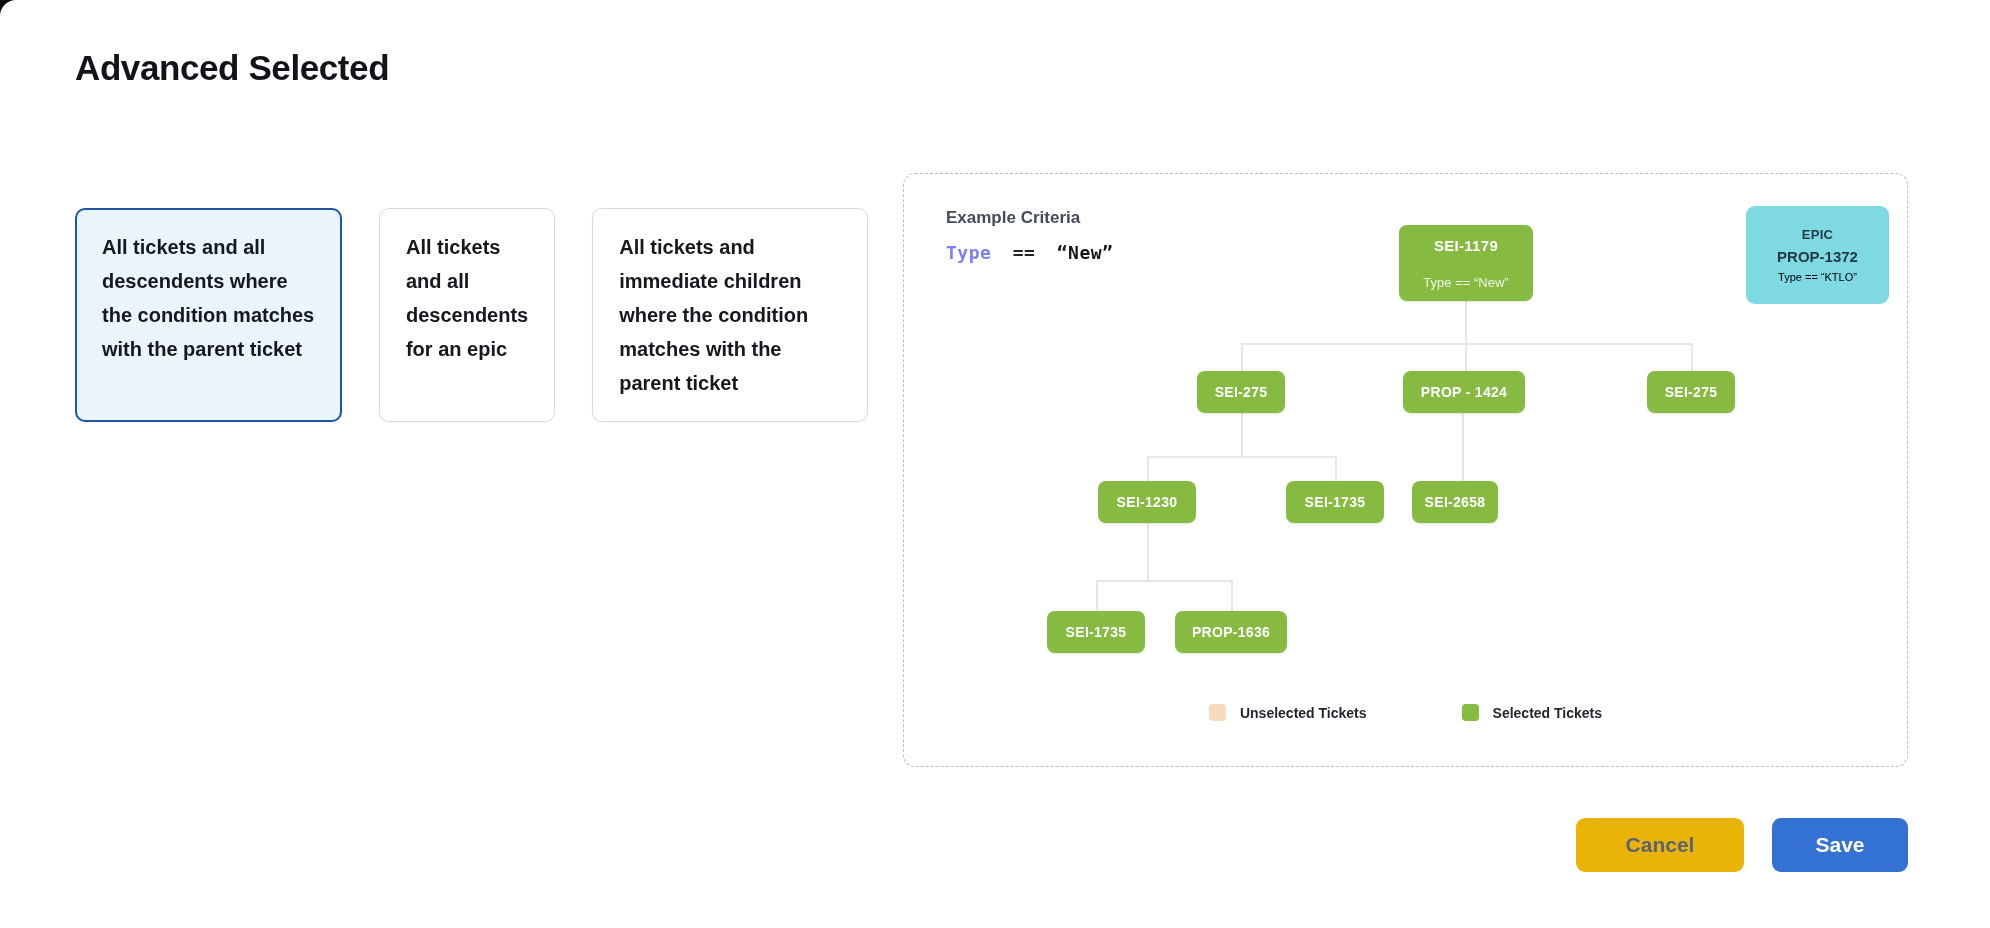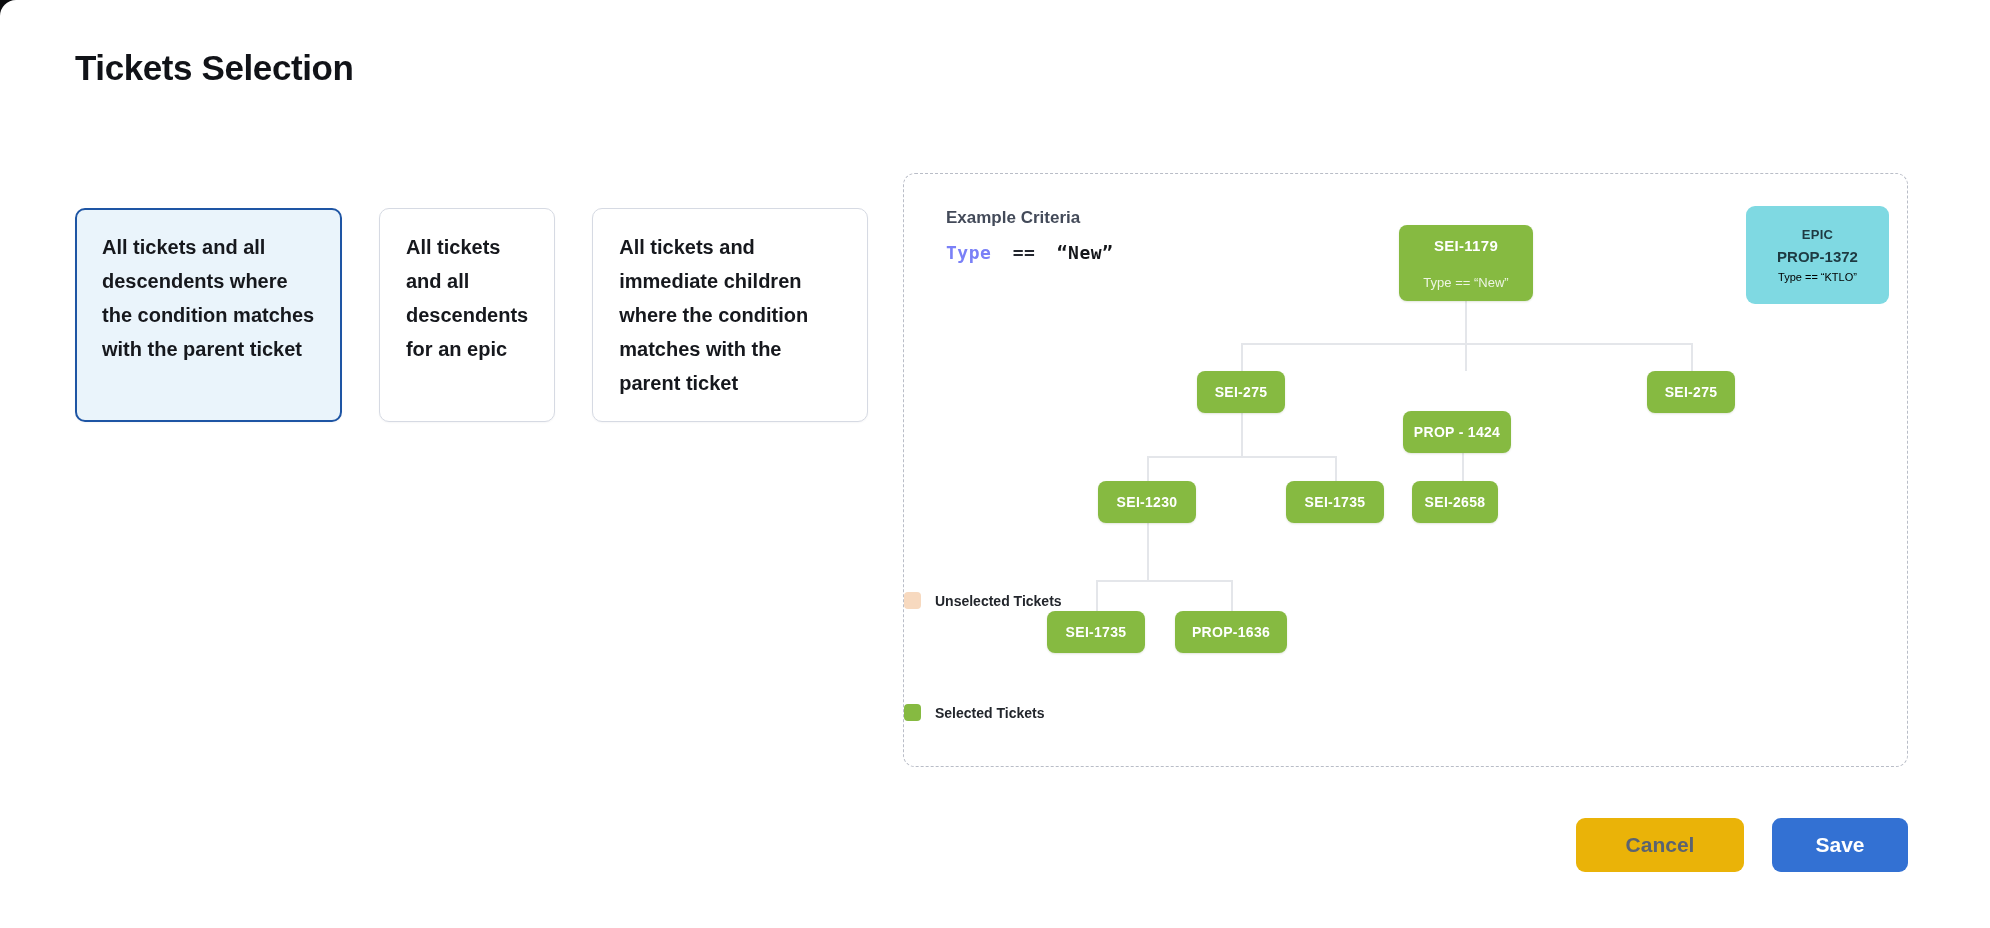--- a/index.html
+++ b/index.html
@@ -48,38 +48,38 @@
   .node-criteria { font-size:13px; font-weight:500; color:rgba(255,255,255,0.85); }
   .node.small { height:42px; }
 
   
   .conn { position:absolute; background:#e4e6ea; }
   .conn.v { width:1.5px; }
   .conn.h { height:1.5px; }
 
   
   .legend { position:absolute; left:0; bottom:45px; width:100%; display:flex;
-            justify-content:center; gap:95px;flex-direction:column; }
+            justify-content:center; gap:95px; }
   .legend-item { display:flex; align-items:center; gap:14px; }
   .legend-swatch { width:17px; height:17px; border-radius:4px; }
   .legend-label { font-size:14px; font-weight:700; color:#23262c; }
 
   
   .footer-btn { position:absolute; top:818px; height:54px; border:none; border-radius:9px;
                 font-family:"Liberation Sans", sans-serif; font-size:21px; font-weight:700;
                 cursor:pointer; }
   .btn-cancel { left:1576px; width:168px; background:#eab308; color:#5b6371; }
   .btn-save { left:1772px; width:136px; background:#3371d3; color:#ffffff; }
 </style>
 </head>
 <body>
 
 <div class="page">
 
-  <h1 class="page-title">Tickets Selection</h1>
+  <h1 class="page-title">Advanced Selected</h1>
 
   <div class="options">
     <div class="option-card selected">
       <span>All tickets and all descendents where the condition matches with the parent ticket</span>
     </div>
     <div class="option-card">
       <span>All tickets and all descendents for an epic</span>
     </div>
     <div class="option-card">
       <span>All tickets and immediate children where the condition matches with the parent ticket</span>
@@ -116,21 +116,21 @@
     <div class="conn v" style="left:192px; top:406px; height:31px;"></div>
     <div class="conn v" style="left:327px; top:406px; height:31px;"></div>
 
     <div class="node root">
       <div class="node-id">SEI-1179</div>
       <div class="node-criteria">Type == “New”</div>
     </div>
     <div class="node small" style="left:293px; top:197px; width:88px;">
       <div class="node-id">SEI-275</div>
     </div>
-    <div class="node small" style="left:499px; top:197px; width:108px;margin-top:40px;">
+    <div class="node small" style="left:499px; top:197px; width:122px;">
       <div class="node-id">PROP - 1424</div>
     </div>
     <div class="node small" style="left:743px; top:197px; width:88px;">
       <div class="node-id">SEI-275</div>
     </div>
     <div class="node small" style="left:194px; top:307px; width:98px;">
       <div class="node-id">SEI-1230</div>
     </div>
     <div class="node small" style="left:382px; top:307px; width:98px;">
       <div class="node-id">SEI-1735</div>

